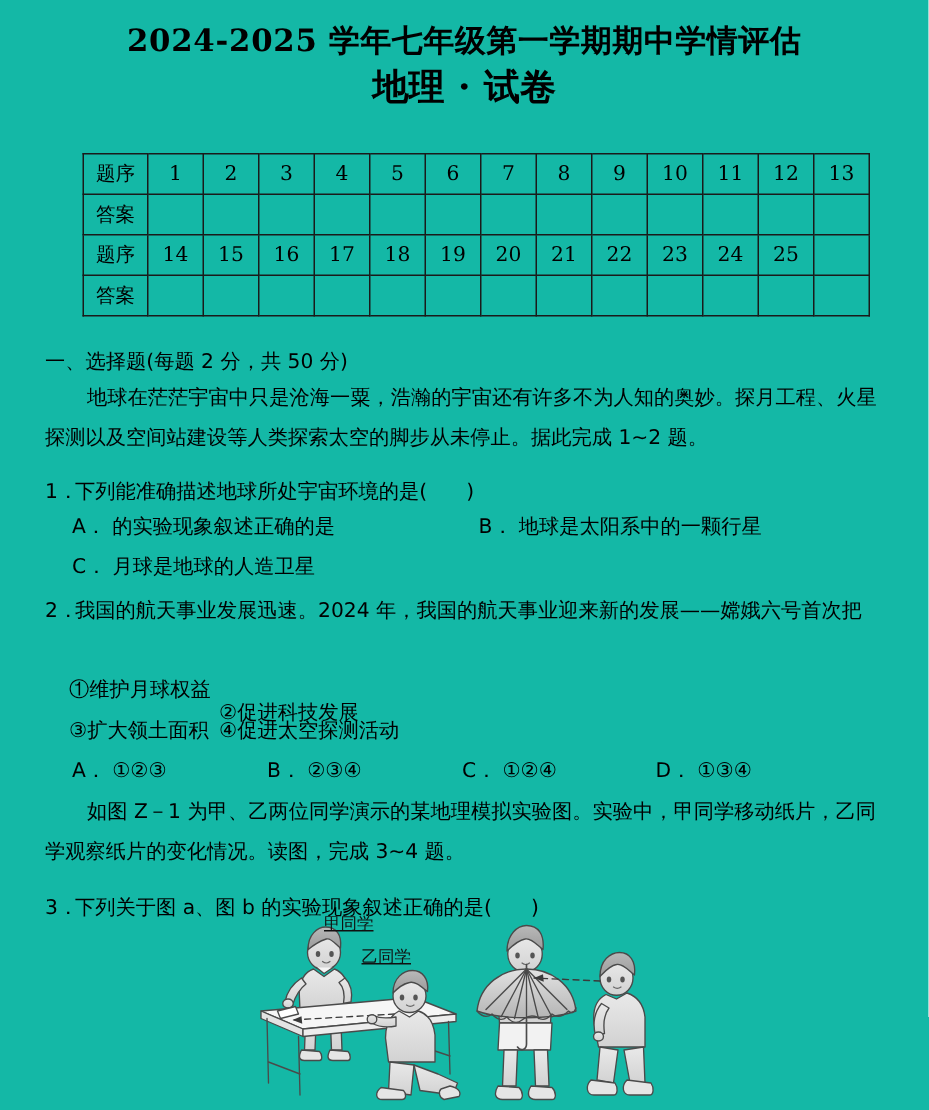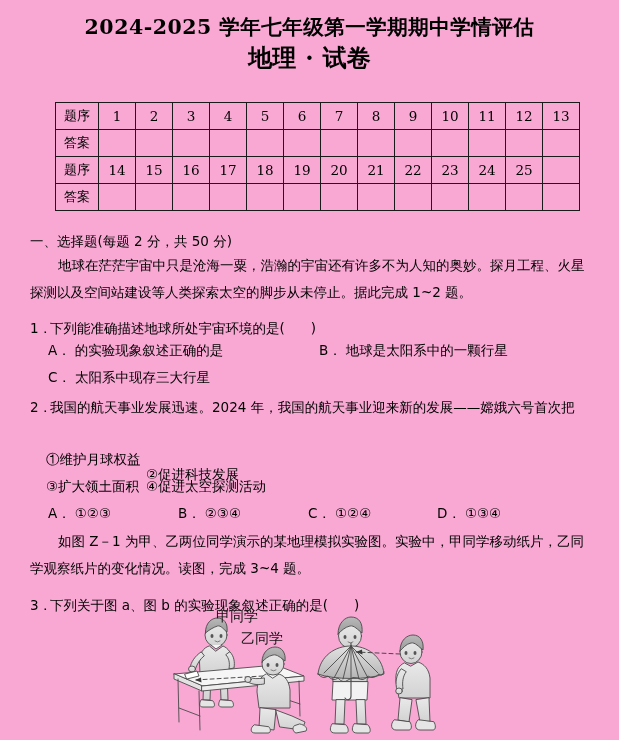--- a/index.html
+++ b/index.html
@@ -13,21 +13,21 @@
     height: 740px;
     overflow: hidden;
     font-family: "DejaVu Sans", "Liberation Sans", sans-serif;
     color: #000000;
     position: relative;
   }
   .page {
     position: relative;
     width: 619px;
     height: 740px;
-    background: #f9a8d4;
+    background: #14b8a6;
   }
 
   
   .title-block {
     position: absolute;
     top: 12px;
     left: 0;
     width: 619px;
     text-align: center;
   }
@@ -114,23 +114,24 @@
   .figure {
     position: absolute;
     left: 168px;
     top: 612px;
     width: 290px;
     height: 128px;
   }
   .figure svg { display: block; }
   .fig-label {
     position: absolute;
-    font-size: 14px;
+    font-size: 11px;
     white-space: nowrap;
     color: #111;
+    text-decoration: underline;
   }
 </style>
 </head>
 <body>
 
 <div class="page">
 
   <div class="title-block">
     <div class="title-line1">2024-2025 学年七年级第一学期期中学情评估</div>
     <div class="title-line2"><span>地理</span><span class="sep">·</span><span>试卷</span></div>
@@ -208,21 +209,21 @@
   </div>
 
   <div class="section-head" style="top:231px;">一、选择题(每题 2 分，共 50 分)</div>
 
   <div class="para" style="top:252px;"><span class="indent"></span><span>地球在茫茫宇宙中只是沧海一粟，浩瀚的宇宙还有许多不为人知的奥妙。探月工程、火星探测以及空间站建设等人类探索太空的脚步从未停止。据此完成 1~2 题。</span></div>
 
   <div class="q-line" style="left:30px; top:317px;"><span class="q-num">1．</span><span>下列能准确描述地球所处宇宙环境的是(</span><span class="gap" style="display:inline-block;width:26px;"></span><span>)</span></div>
 
   <div class="opt" style="left:48px; top:342px;"><span class="opt-letter">A．</span><span>的实验现象叙述正确的是</span></div>
   <div class="opt" style="left:319px; top:342px;"><span class="opt-letter">B．</span><span>地球是太阳系中的一颗行星</span></div>
-  <div class="opt" style="left:48px; top:369px;"><span class="opt-letter">C．</span><span>太阳系中现存三大行星</span></div>
+  <div class="opt" style="left:48px; top:369px;"><span class="opt-letter">C．</span><span>月球是地球的人造卫星</span></div>
 
   <div class="q-line" style="left:30px; top:396px;"><span class="q-num">2．</span><span>我国的航天事业发展迅速。2024 年，我国的航天事业迎来新的发展——嫦娥六号首次把</span></div>
 
   <div class="opt" style="left:46px; top:451px;font-family:Liberation Mono, monospace;"><span>①</span><span>维护月球权益</span></div>
   <div class="opt" style="left:146px; top:466px;"><span>②</span><span>促进科技发展</span></div>
   <div class="opt" style="left:46px; top:478px;"><span>③</span><span>扩大领土面积</span></div>
   <div class="opt" style="left:146px; top:478px;"><span>④</span><span>促进太空探测活动</span></div>
 
   <div class="opt" style="left:48px; top:505px;"><span class="opt-letter">A．</span><span>①②③</span></div>
   <div class="opt" style="left:178px; top:505px;"><span class="opt-letter">B．</span><span>②③④</span></div>

